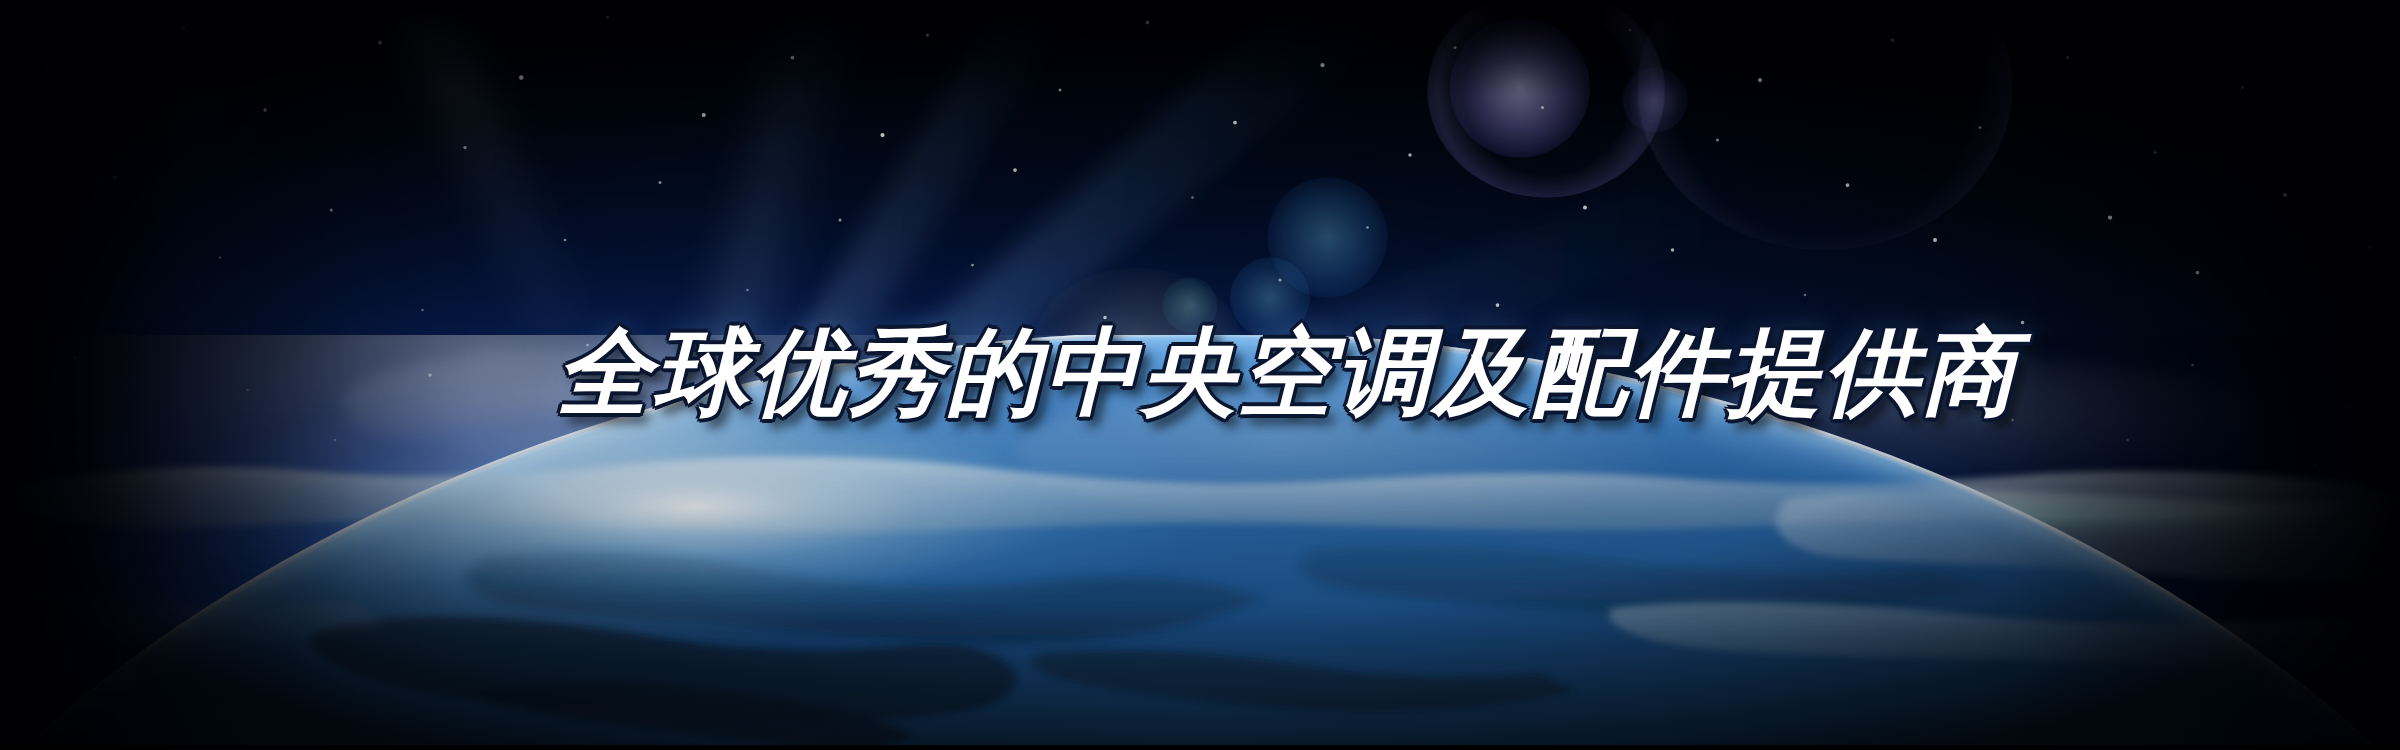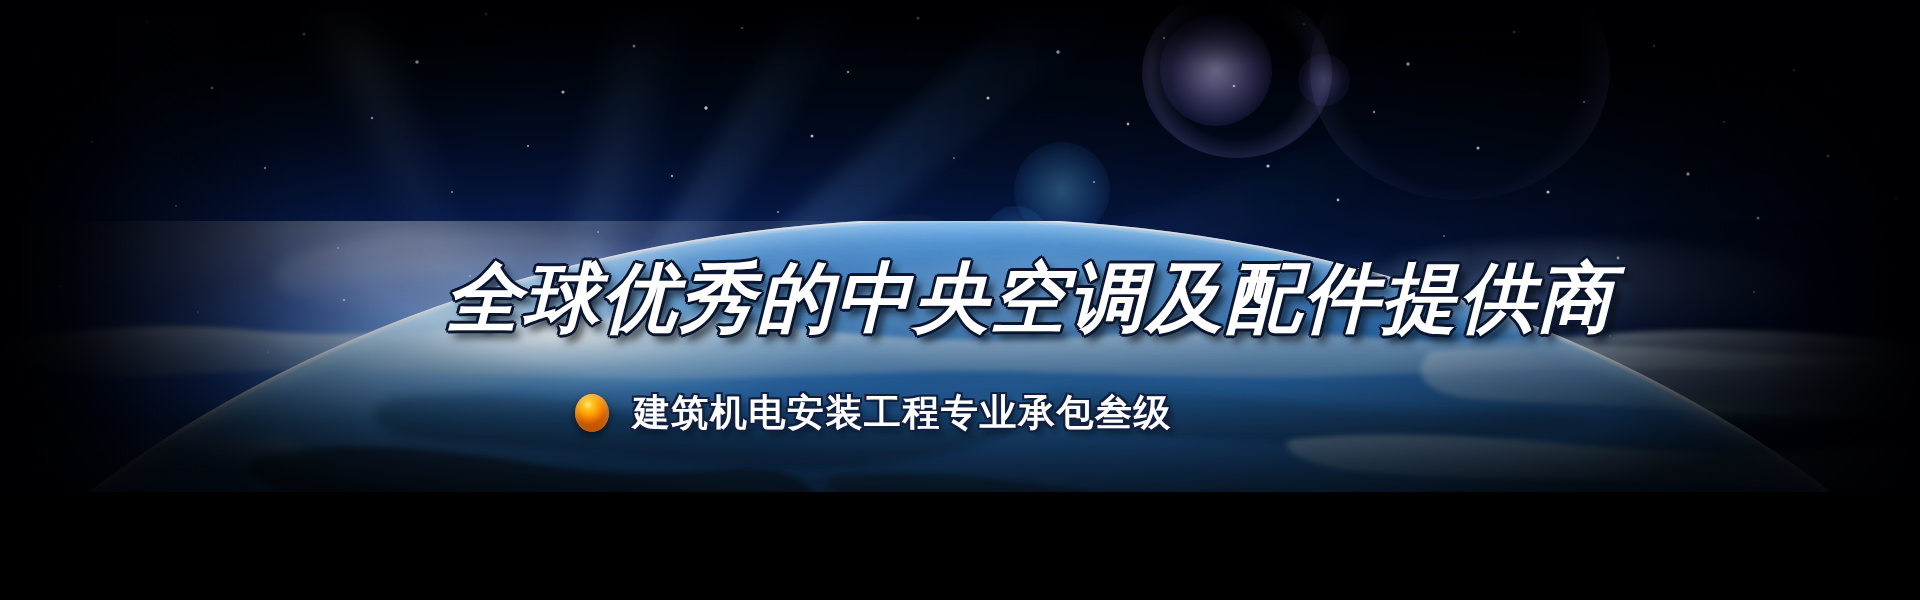--- a/index.html
+++ b/index.html
@@ -4,21 +4,21 @@
 <title>Hero Banner</title>
 <style>
   html, body {
     margin: 0;
     padding: 0;
     background: #000;
   }
   #banner {
     position: relative;
     width: 1920px;
-    height: 492px;
+    height: 596px;
     overflow: hidden;
     font-family: "Liberation Sans", "DejaVu Sans", sans-serif;
     background: #ec4899;
     user-select: none;
   }
 
   
   .layer { position: absolute; inset: 0; }
 
   .sky-base {
@@ -428,22 +428,18 @@
   <div class="layer edge-left"></div>
   <div class="layer edge-right"></div>
   <div class="layer edge-top"></div>
 
   <div class="content">
 
     <div class="headline">全球优秀的中央空调及配件提供商</div>
 
     <div class="bullets">
 
-      <div class="bullet-row">
-        <span class="dot"></span>
-        <span class="bullet-text">建筑机电安装工程专业承包叁级</span>
-      </div>
 
 
     </div>
   </div>
 
 </div>
 
 </body></html>

